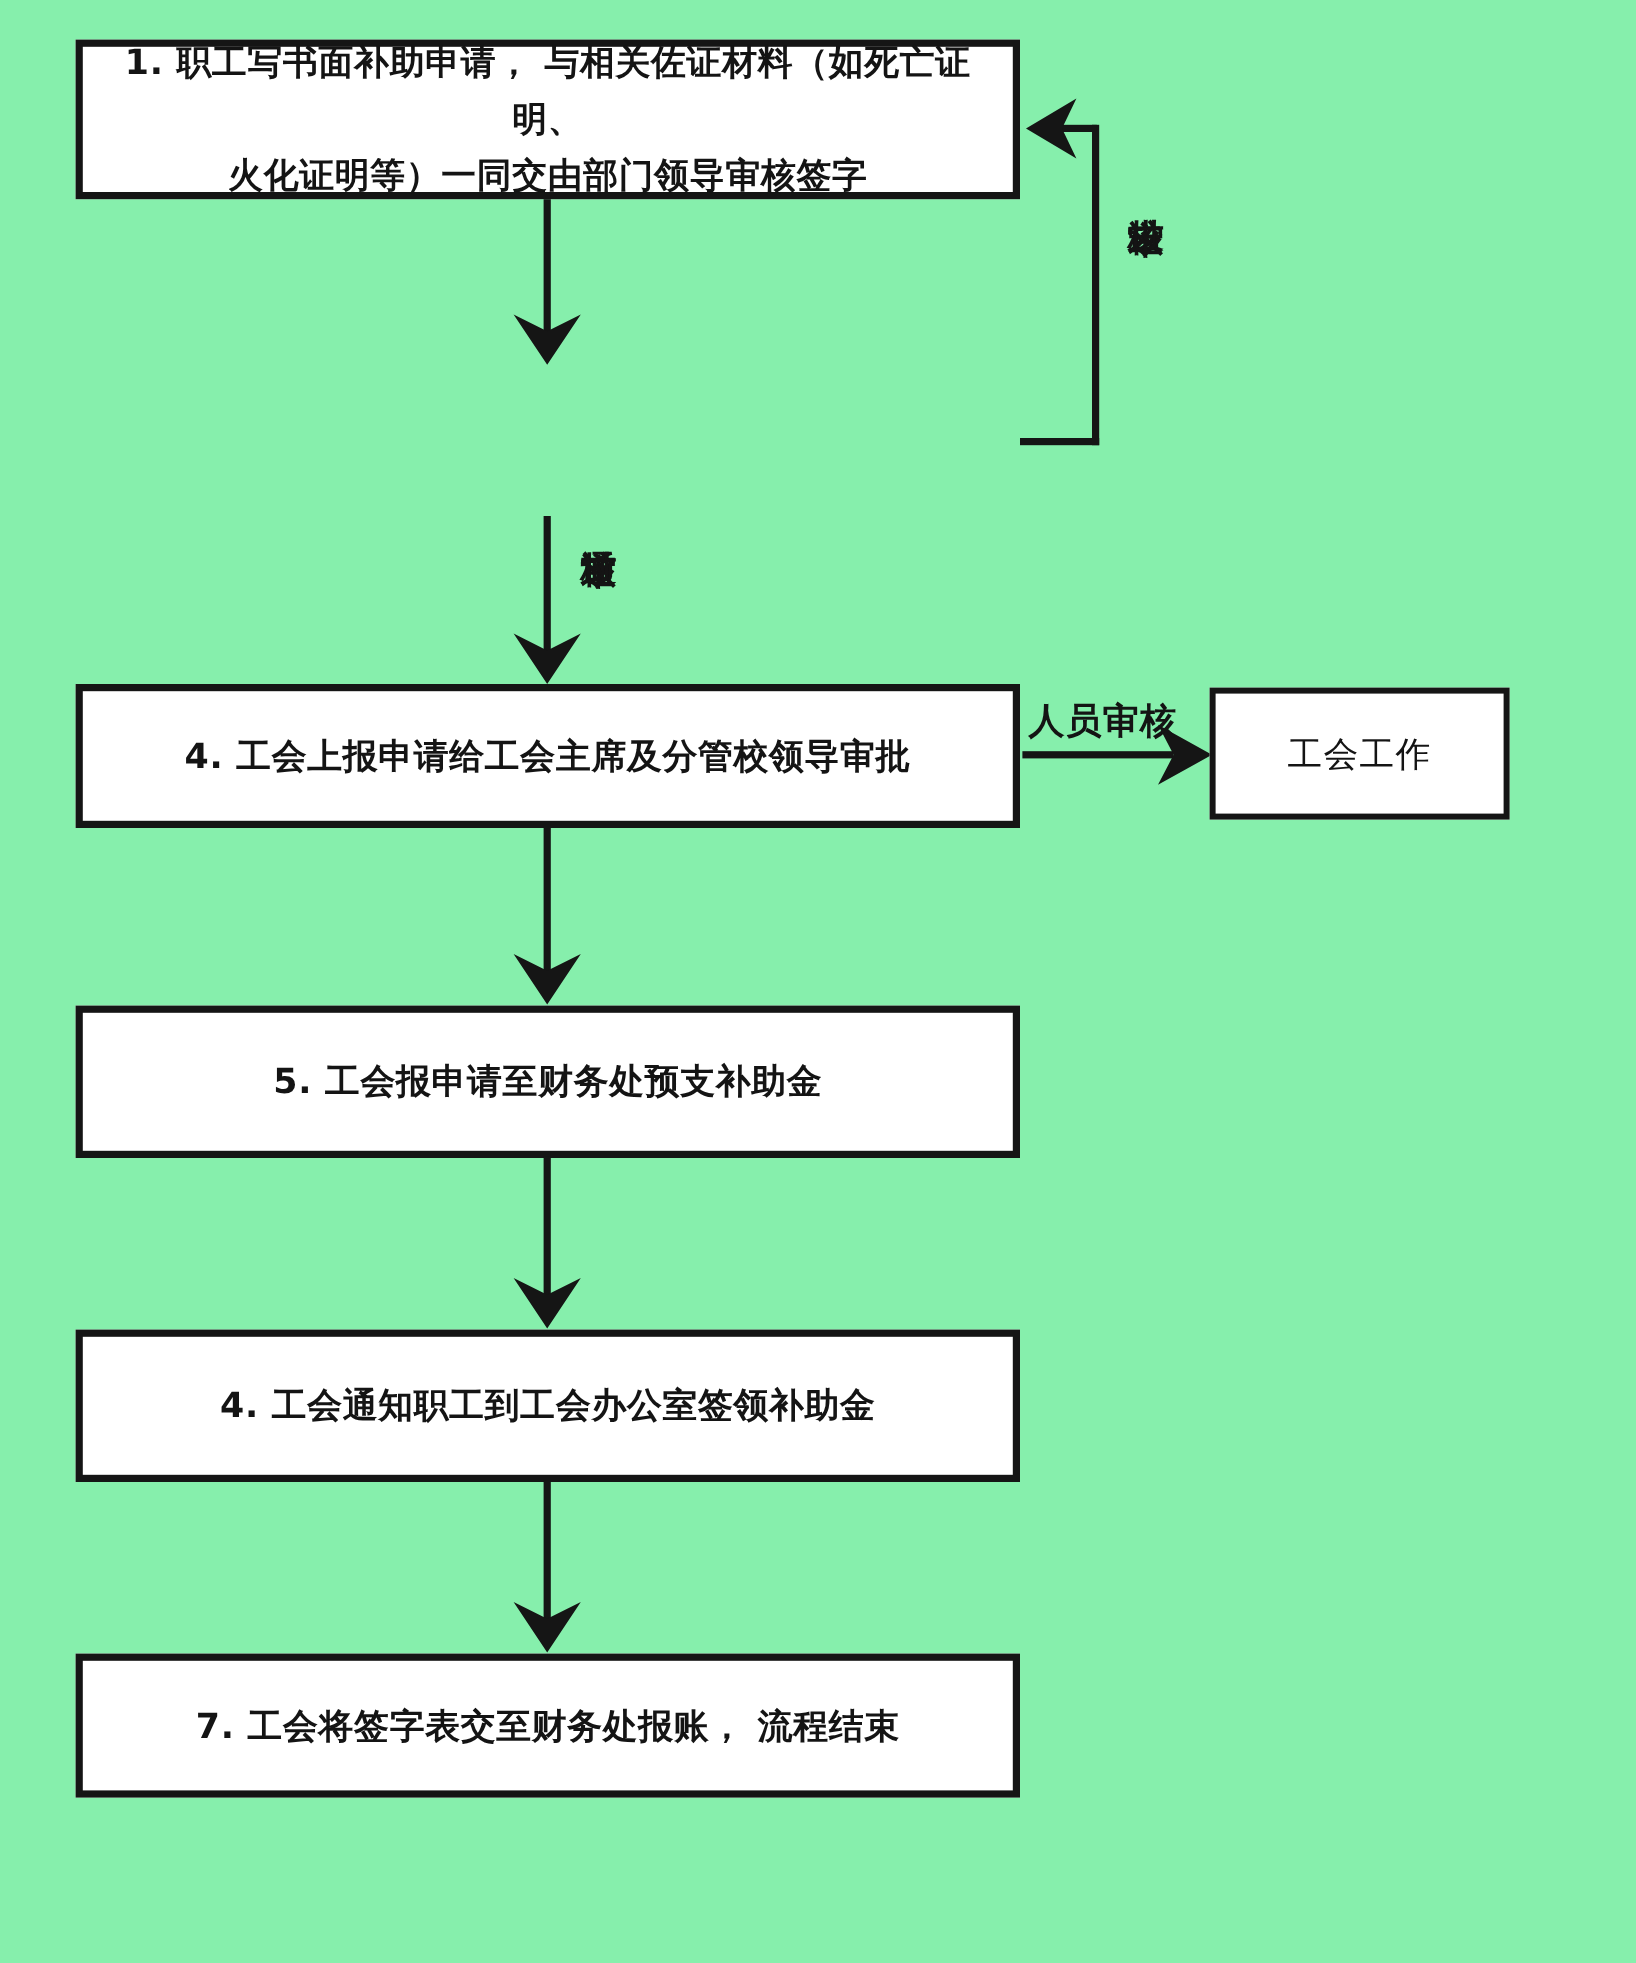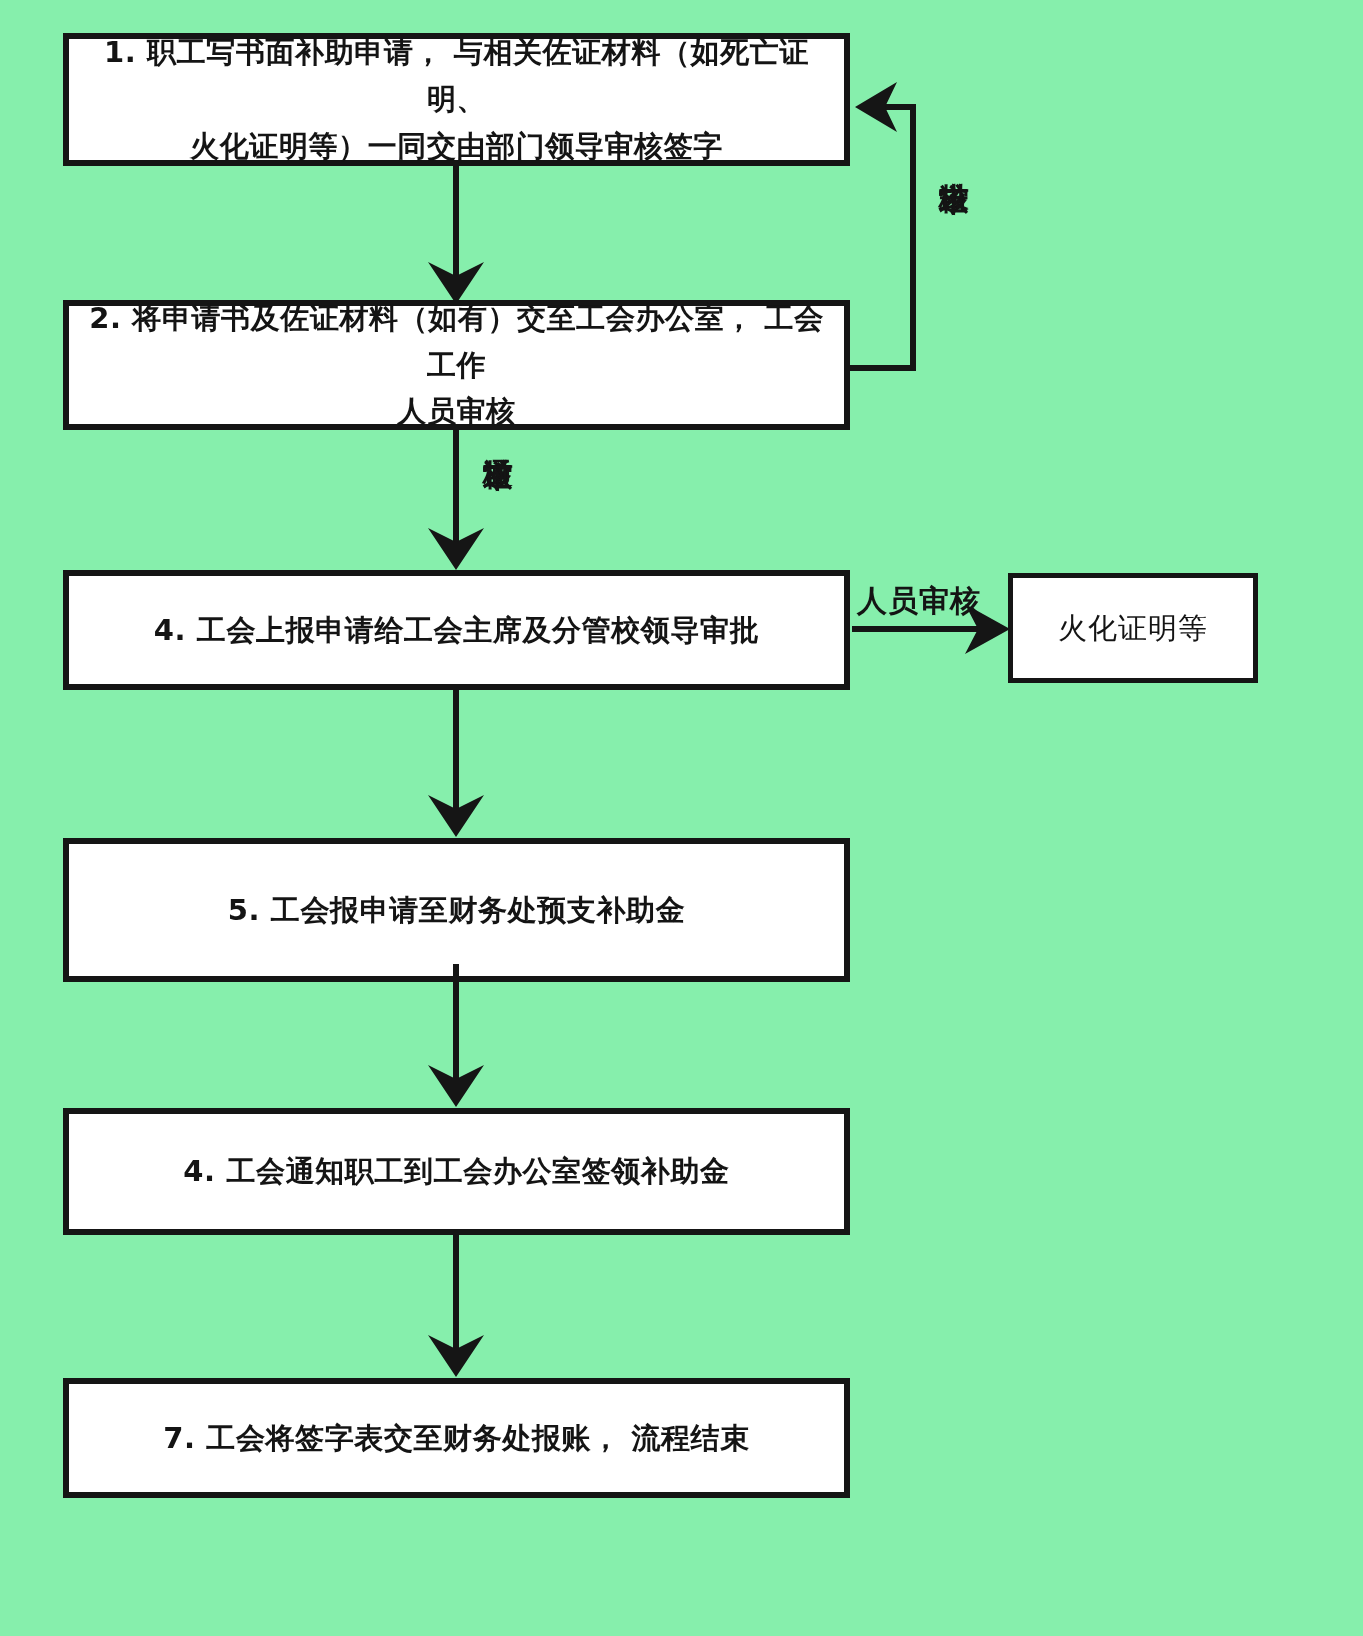--- a/index.html
+++ b/index.html
@@ -101,24 +101,20 @@
   <div class="pbox" style="left:63px; top:33px; width:787px; height:133px;">
     <span class="ptext">1. 职工写书面补助申请，  与相关佐证材料（如死亡证明、
 火化证明等）一同交由部门领导审核签字</span>
   </div>
 
   <div class="vline" style="left:453px; top:166px; height:112px;"></div>
   <svg class="arrowhead" style="left:428px; top:262px;" width="56" height="42" viewBox="0 0 56 42">
     <path d="M0,0 L28,42 L56,0 L28,14 Z"></path>
   </svg>
 
-  <div class="pbox" style="left:63px; top:300px; width:787px; height:130px;">
-    <span class="ptext">2. 将申请书及佐证材料（如有）交至工会办公室，  工会工作
-人员审核</span>
-  </div>
 
   <div class="hline" style="left:850px; top:365px; width:66px;"></div>
   <div class="vline" style="left:910px; top:104px; height:267px;"></div>
   <div class="hline" style="left:876px; top:104px; width:38px;"></div>
   <svg class="arrowhead" style="left:855px; top:82px;" width="42" height="50" viewBox="0 0 42 50">
     <path d="M0,25 L42,0 L30,25 L42,50 Z"></path>
   </svg>
   <div class="vlabel" style="left:938px; top:158px;">审核未过</div>
 
   <div class="vline" style="left:453px; top:430px; height:115px;"></div>
@@ -131,29 +127,29 @@
     <span class="ptext">4. 工会上报申请给工会主席及分管校领导审批</span>
   </div>
 
   <div class="hline" style="left:852px; top:626px; width:126px;"></div>
   <svg class="arrowhead" style="left:965px; top:604px;" width="45" height="50" viewBox="0 0 45 50">
     <path d="M45,25 L0,0 L13,25 L0,50 Z"></path>
   </svg>
   <div class="hlabel" style="left:857px; top:581px;">人员审核</div>
 
   <div class="pbox thin" style="left:1008px; top:573px; width:250px; height:110px;">
-    <span class="ptext">火化证明等</span>
+    <span class="ptext">工会工作</span>
   </div>
 
   <div class="vline" style="left:453px; top:690px; height:122px;"></div>
   <svg class="arrowhead" style="left:428px; top:795px;" width="56" height="42" viewBox="0 0 56 42">
     <path d="M0,0 L28,42 L56,0 L28,14 Z"></path>
   </svg>
 
-  <div class="pbox" style="left:63px; top:838px; width:787px; height:144px;">
+  <div class="pbox" style="left:63px; top:838px; width:787px; height:127px;">
     <span class="ptext">5. 工会报申请至财务处预支补助金</span>
   </div>
 
   <div class="vline" style="left:453px; top:964px; height:118px;"></div>
   <svg class="arrowhead" style="left:428px; top:1065px;" width="56" height="42" viewBox="0 0 56 42">
     <path d="M0,0 L28,42 L56,0 L28,14 Z"></path>
   </svg>
 
   <div class="pbox" style="left:63px; top:1108px; width:787px; height:127px;">
     <span class="ptext">4. 工会通知职工到工会办公室签领补助金</span>

